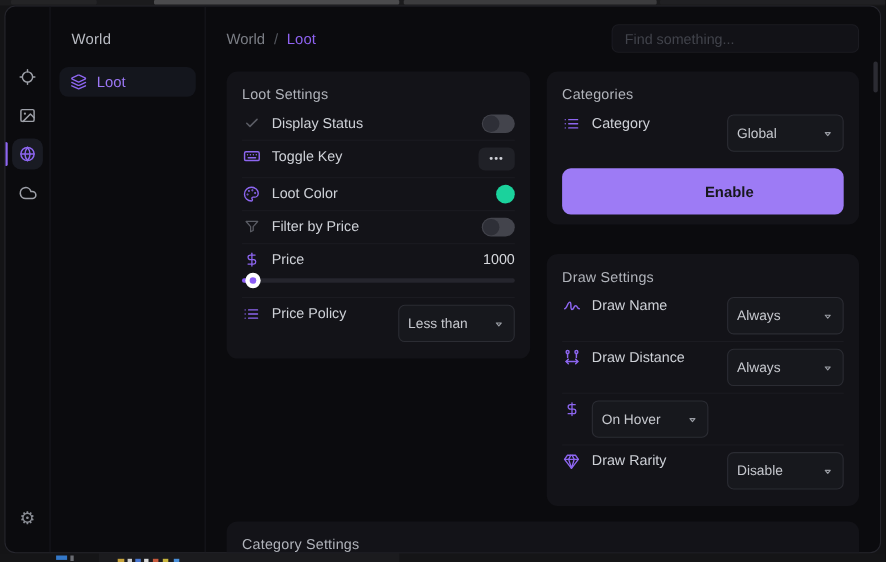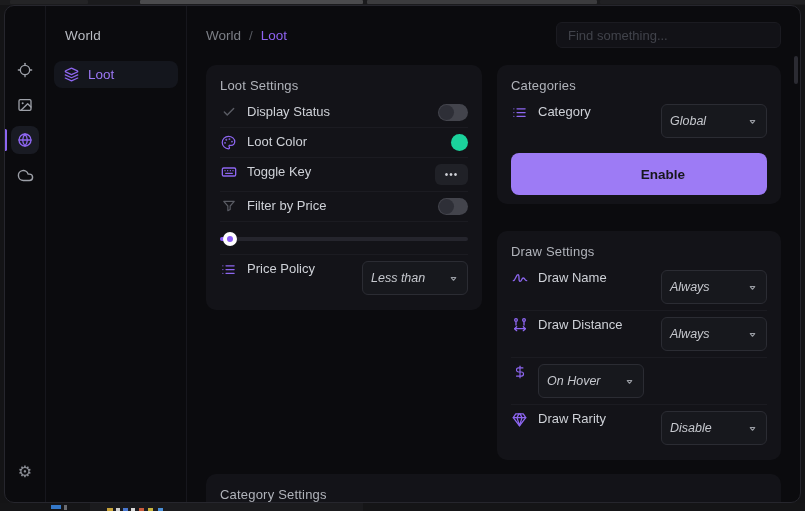--- a/index.html
+++ b/index.html
@@ -68,21 +68,21 @@
   .value { color:#d6d8dd; font-size:13px; }
 
   
   .toggle { width:30px; height:17px; border-radius:9px; background:#43444c; position:relative; cursor:pointer; flex:0 0 30px; }
   .toggle .knob { position:absolute; left:1px; top:1px; width:15px; height:15px; border-radius:50%; background:#2e2f37; }
   .key-btn { min-width:33px; height:21px; background:#202127; border:none; border-radius:6px;
     color:#d0d2d8; font-size:10px; letter-spacing:1px; cursor:pointer; }
   .swatch { width:17px; height:17px; border-radius:50%; cursor:pointer; flex:0 0 17px; }
   .select { min-width:106px; height:23px; display:flex; align-items:center; justify-content:space-between;
     gap:6px; padding:16px 8px; background:#17181d; border:1px solid #2b2c33; border-radius:6px;
-    color:#c6c8ce; font-size:12.5px; cursor:pointer;font-style:italic; }
+    color:#c6c8ce; font-size:12.5px; cursor:pointer; }
   .select .chev { color:#9a9da4; display:flex; }
 
   .slider { position:relative; height:14px; margin-top:4px; cursor:pointer; }
   .slider .track { position:absolute; left:0; right:0; top:5px; height:4px; border-radius:2px; background:#25252d; }
   .slider .fill { position:absolute; left:0; top:5px; height:4px; border-radius:2px; background:#8a5cf5; width:var(--p,0%); }
   .slider .thumb { position:absolute; top:0; width:14px; height:14px; border-radius:50%; background:#ffffff;
     left:calc(var(--p,0%) - 7px); }
   .slider .thumb::after { content:''; position:absolute; inset:4px; border-radius:50%; background:#8a5cf5; }
 
   .enable-btn { width:100%; height:42px; margin-top:9px; background:#9d7bf5; color:#17171c;
@@ -204,57 +204,67 @@
                   </svg>
               </span>
               <span class="label">Display Status</span>
               <div class="toggle">
                   <div class="knob"></div>
                 </div>
             </div>
 
             <div class="row">
               <span class="icon">
+                <svg width="16" height="16" viewBox="0 0 24 24" fill="none" stroke="currentColor" stroke-width="2" stroke-linecap="round" stroke-linejoin="round">
+                    <rect x="2" y="6" width="20" height="12" rx="2"></rect>
+                    <path d="M6 10h.01M10 10h.01M14 10h.01M18 10h.01M7 14h10"></path>
+                  </svg>
+              </span>
+              <span class="label">Toggle Key</span>
+              <button class="key-btn">•••</button>
+            </div>
+
+            <div class="row">
+              <span class="icon">
                 <svg width="15" height="15" viewBox="0 0 24 24" fill="none" stroke="currentColor" stroke-width="2" stroke-linecap="round" stroke-linejoin="round">
                     <path d="M12 2C6.5 2 2 6.5 2 12s4.5 10 10 10c.9 0 1.6-.7 1.6-1.7 0-.4-.2-.8-.4-1.1-.3-.3-.4-.7-.4-1.1a1.6 1.6 0 0 1 1.7-1.7h2c3 0 5.5-2.5 5.5-5.5C22 6 17.5 2 12 2z"></path>
                     <circle cx="13.5" cy="6.5" r=".5" fill="currentColor"></circle>
                     <circle cx="17.5" cy="10.5" r=".5" fill="currentColor"></circle>
                     <circle cx="8.5" cy="7.5" r=".5" fill="currentColor"></circle>
                     <circle cx="6.5" cy="12.5" r=".5" fill="currentColor"></circle>
                   </svg>
               </span>
               <span class="label">Loot Color</span>
               <div class="swatch" style="background: rgb(27, 210, 156);"></div>
             </div>
 
-            <div class="row">
-              <span class="icon">
-                <svg width="16" height="16" viewBox="0 0 24 24" fill="none" stroke="currentColor" stroke-width="2" stroke-linecap="round" stroke-linejoin="round">
-                    <rect x="2" y="6" width="20" height="12" rx="2"></rect>
-                    <path d="M6 10h.01M10 10h.01M14 10h.01M18 10h.01M7 14h10"></path>
-                  </svg>
-              </span>
-              <span class="label">Toggle Key</span>
-              <button class="key-btn">•••</button>
-            </div>
-
 
             <div class="row">
               <span class="icon muted">
                 <svg width="14" height="14" viewBox="0 0 24 24" fill="none" stroke="currentColor" stroke-width="2" stroke-linecap="round" stroke-linejoin="round">
                     <path d="M3 4h18l-7 8v6l-4 2v-8L3 4z"></path>
                   </svg>
               </span>
               <span class="label">Filter by Price</span>
               <div class="toggle">
                   <div class="knob"></div>
                 </div>
             </div>
 
             <div class="rowgroup">
+              <div class="row-line">
+                <span class="icon">
+                  <svg width="14" height="14" viewBox="0 0 24 24" fill="none" stroke="currentColor" stroke-width="2" stroke-linecap="round" stroke-linejoin="round">
+                      <line x1="12" y1="2" x2="12" y2="22"></line>
+                      <path d="M17 5H9.5a3.5 3.5 0 0 0 0 7h5a3.5 3.5 0 0 1 0 7H6"></path>
+                    </svg>
+                </span>
+                <span class="label">Price</span>
+                <span class="value">1000</span>
+              </div>
               <div class="slider" style="--p: 4%;">
                 <div class="track"></div>
                 <div class="fill"></div>
                 <div class="thumb"></div>
               </div>
             </div>
 
             <div class="row">
               <span class="icon">
                 <svg width="15" height="15" viewBox="0 0 24 24" fill="none" stroke="currentColor" stroke-width="2" stroke-linecap="round" stroke-linejoin="round">

